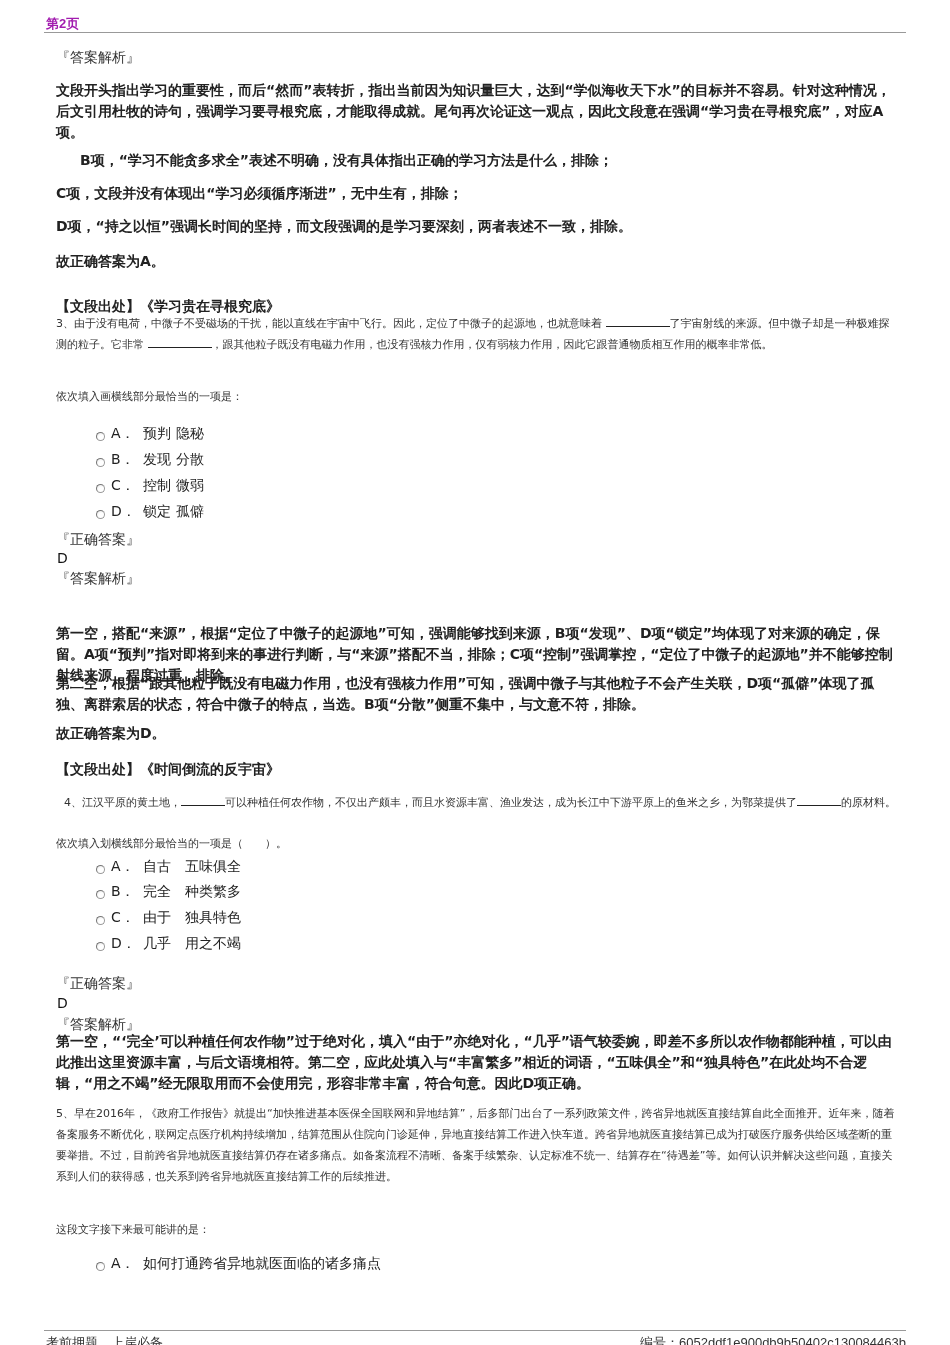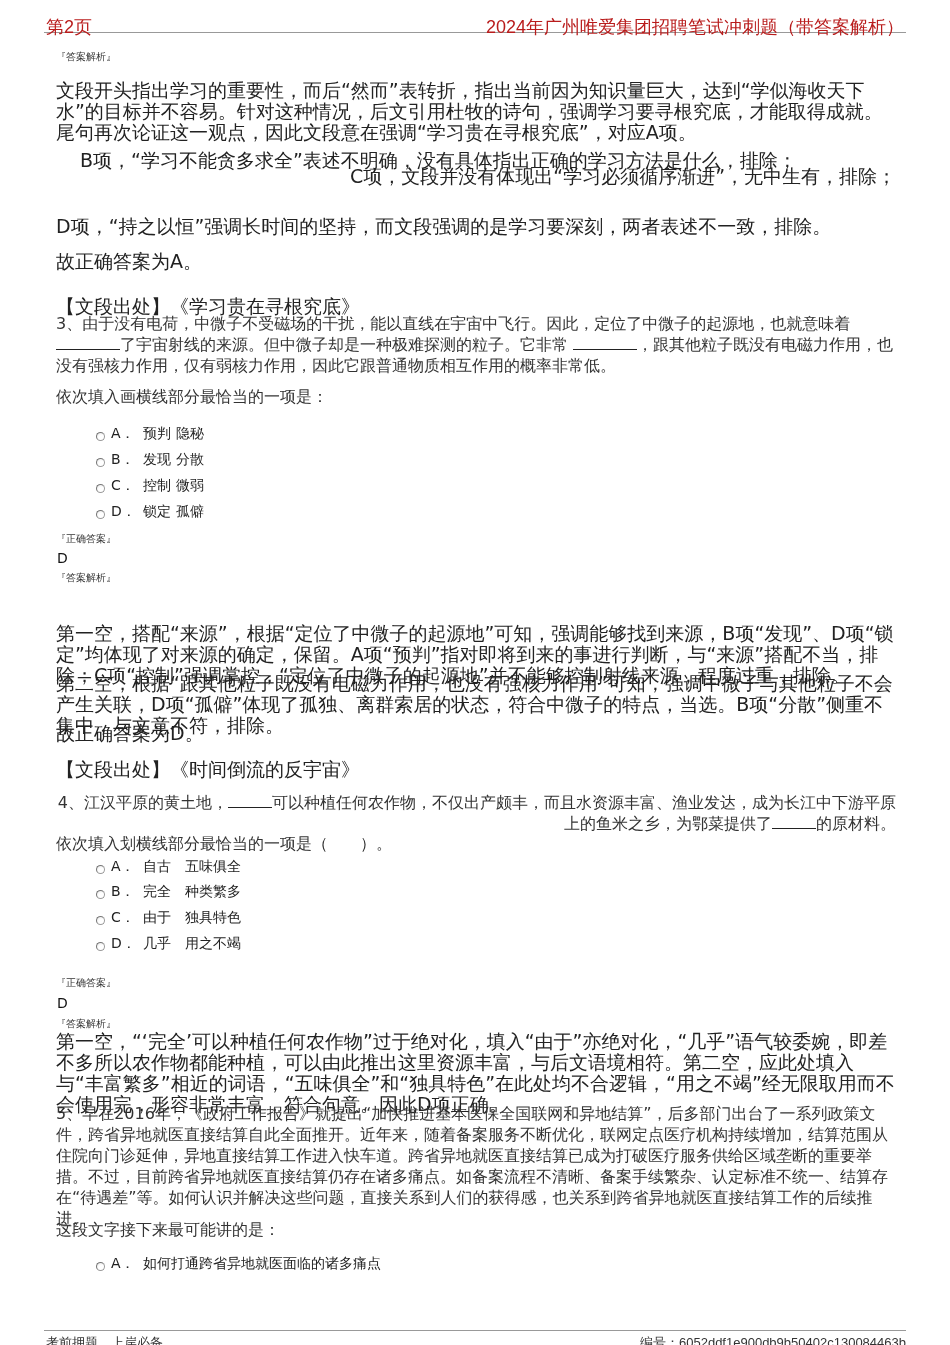--- a/index.html
+++ b/index.html
@@ -5,41 +5,42 @@
     html, body { margin: 0; padding: 0; background: #ffffff; }
     body {
       width: 950px; height: 1345px; position: relative; overflow: hidden;
       font-family: "DejaVu Sans", "Liberation Sans", sans-serif;
       color: #222222;
     }
     .header {
       position: absolute; left: 44px; right: 44px; top: 14px; height: 18px;
       border-bottom: 1px solid #999999;
       font-family: "Liberation Sans", "DejaVu Sans", sans-serif;
-      font-size: 18px; color: #b91c1c;
+      font-size: 13px; color: #a21caf; font-weight: bold;
     }
     .header .left { position: absolute; left: 2px; top: 1px; }
     .header .right { position: absolute; right: 2px; top: 1px; }
     .footer {
       position: absolute; left: 44px; right: 44px; top: 1311px; height: 18px;
       border-top: 1px solid #999999;
       font-family: "Liberation Sans", "DejaVu Sans", sans-serif;
       font-size: 13px; color: #333333; margin-top: 19px;
     }
     .footer .left { position: absolute; left: 2px; top: 3px; }
     .footer .right { position: absolute; right: 0px; top: 3px; }
     .block { position: absolute; left: 56px; width: 840px; }
     .para {
-      font-size: 19px; line-height: 21px; color: #222;
+      font-size: 14px; line-height: 21px; color: #222;
       font-family: "DejaVu Sans", sans-serif;
+      font-weight: bold;
     }
     .small {
-      font-size: 16px; line-height: 21px; color: #333;
+      font-size: 11px; line-height: 21px; color: #333;
     }
-    .bracket { font-size: 10px; line-height: 18px; color: #333; }
+    .bracket { font-size: 14px; line-height: 18px; color: #333; }
     .ans-letter { font-size: 14px; line-height: 18px; color: #111; }
     .blank {
       display: inline-block; border-bottom: 1px solid #222; height: 12px;
       vertical-align: baseline;
     }
     .opt {
       position: absolute; left: 96px; height: 20px;
       font-size: 14px; line-height: 20px; color: #222;
       display: flex; align-items: center;
     }
@@ -51,27 +52,26 @@
       border-top-color: #777; border-left-color: #777;
     }
     .opt .letter { width: 32px; }
     .opt .gap { display: inline-block; width: 14px; }
   </style>
 </head>
 <body>
 
 <div class="header">
   <span class="left">第2页</span>
-  <span class="right">2024年广州唯爱集团招聘笔试冲刺题（带答案解析）</span>
 </div>
 
 <div class="block bracket" style="top:48px;">『答案解析』</div>
 <div class="block para" style="top:80px;">文段开头指出学习的重要性，而后“然而”表转折，指出当前因为知识量巨大，达到“学似海收天下水”的目标并不容易。针对这种情况，后文引用杜牧的诗句，强调学习要寻根究底，才能取得成就。尾句再次论证这一观点，因此文段意在强调“学习贵在寻根究底”，对应A项。</div>
 <div class="block para" style="top:150px;margin-left:24px;">B项，“学习不能贪多求全”表述不明确，没有具体指出正确的学习方法是什么，排除；</div>
-<div class="block para" style="top:166px;text-align:right;">C项，文段并没有体现出“学习必须循序渐进”，无中生有，排除；</div>
+<div class="block para" style="top:183px;">C项，文段并没有体现出“学习必须循序渐进”，无中生有，排除；</div>
 <div class="block para" style="top:216px;">D项，“持之以恒”强调长时间的坚持，而文段强调的是学习要深刻，两者表述不一致，排除。</div>
 <div class="block para" style="top:251px;">故正确答案为A。</div>
 <div class="block para" style="top:296px;">【文段出处】《学习贵在寻根究底》</div>
 
 <div class="block small" style="top:313px;">
   <span>3、由于没有电荷，中微子不受磁场的干扰，能以直线在宇宙中飞行。因此，定位了中微子的起源地，也就意味着</span>
   <span class="blank" style="width:64px;"></span><span>了宇宙射线的来源。但中微子却是一种极难探测的粒子。它非常</span>
   <span class="blank" style="width:64px;"></span><span>，跟其他粒子既没有电磁力作用，也没有强核力作用，仅有弱核力作用，因此它跟普通物质相互作用的概率非常低。</span>
 </div>
 <div class="block small" style="top:386px;">依次填入画横线部分最恰当的一项是：</div>

